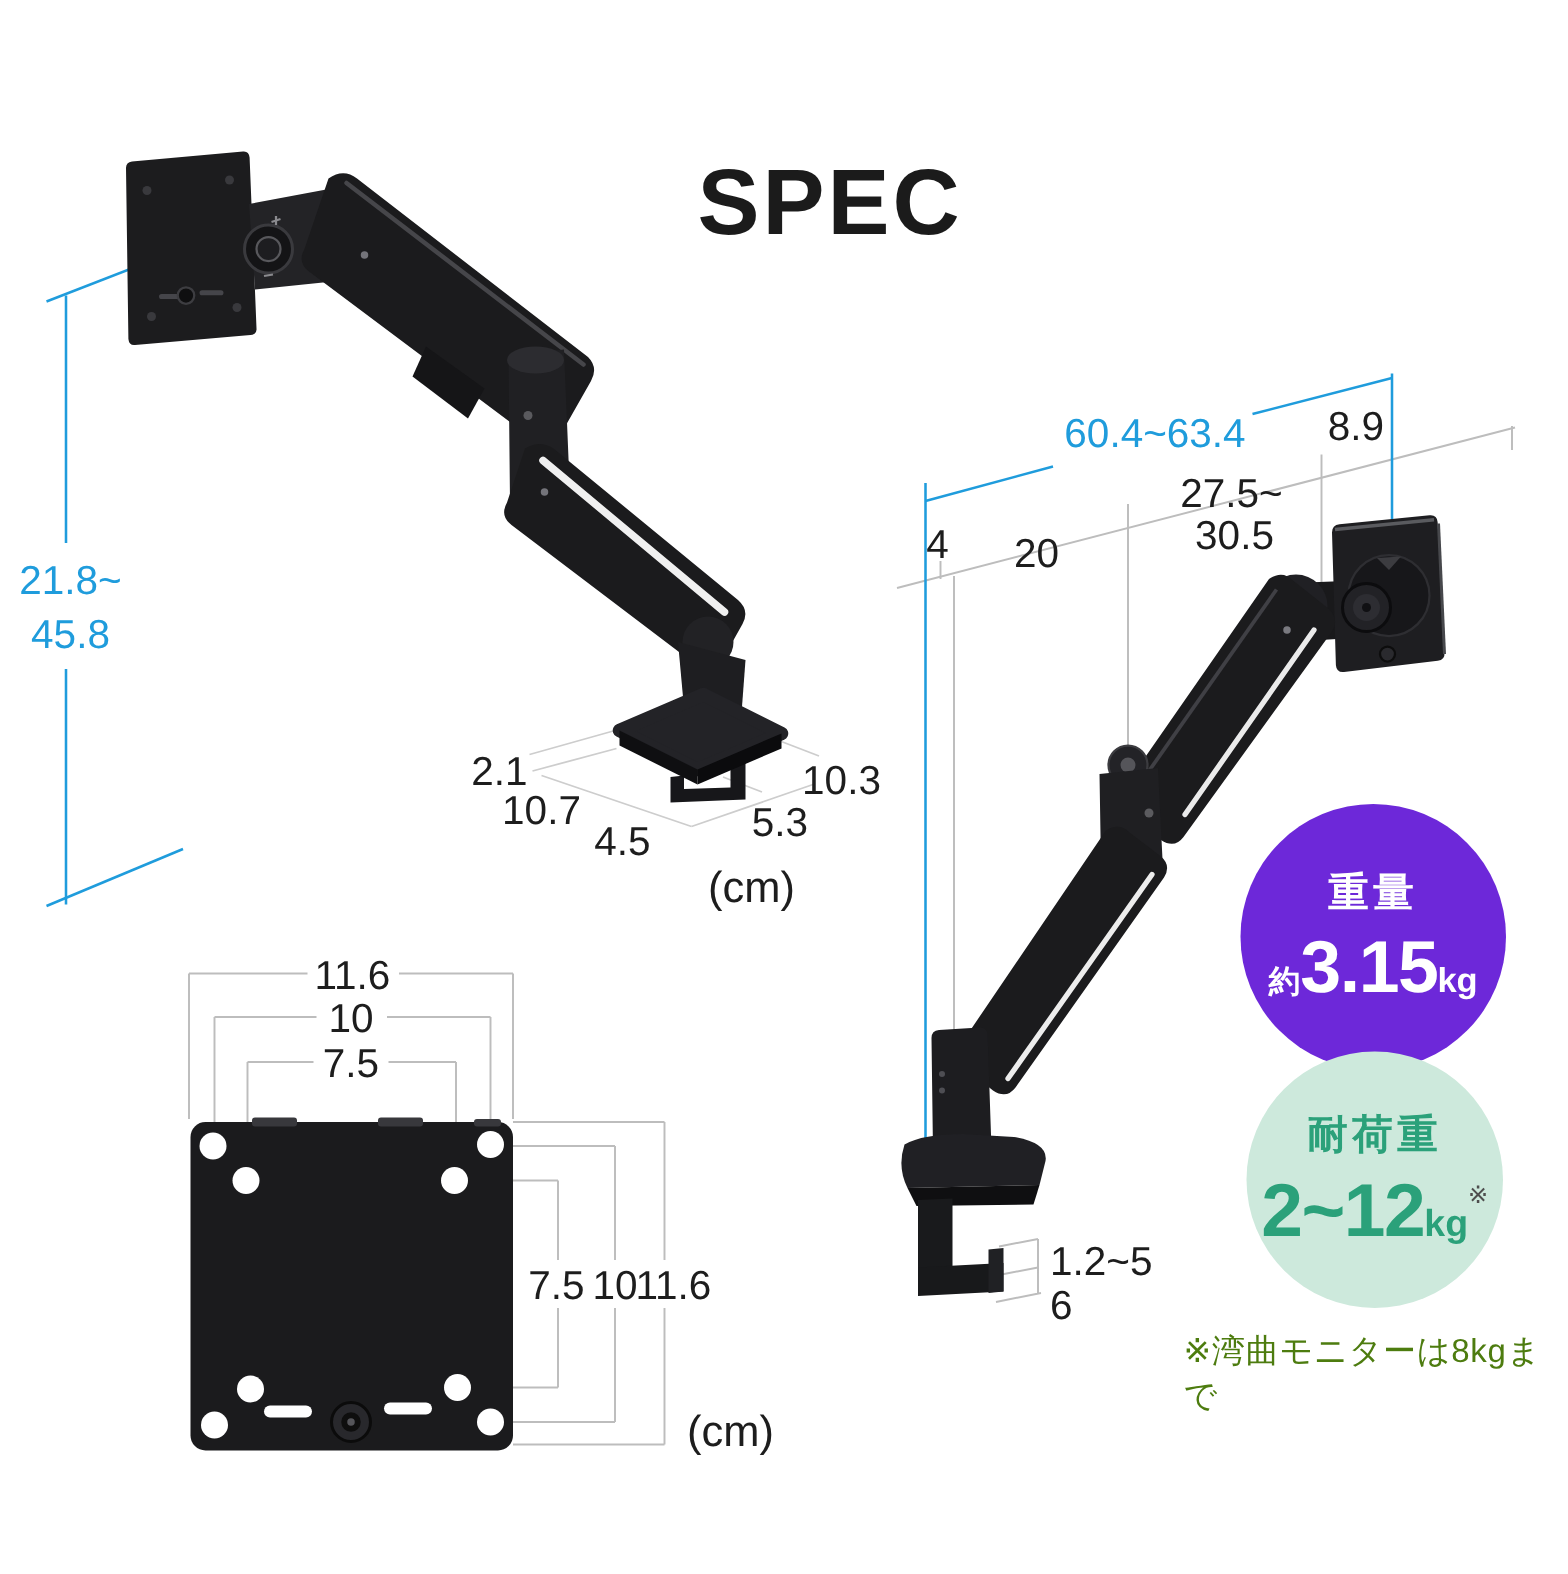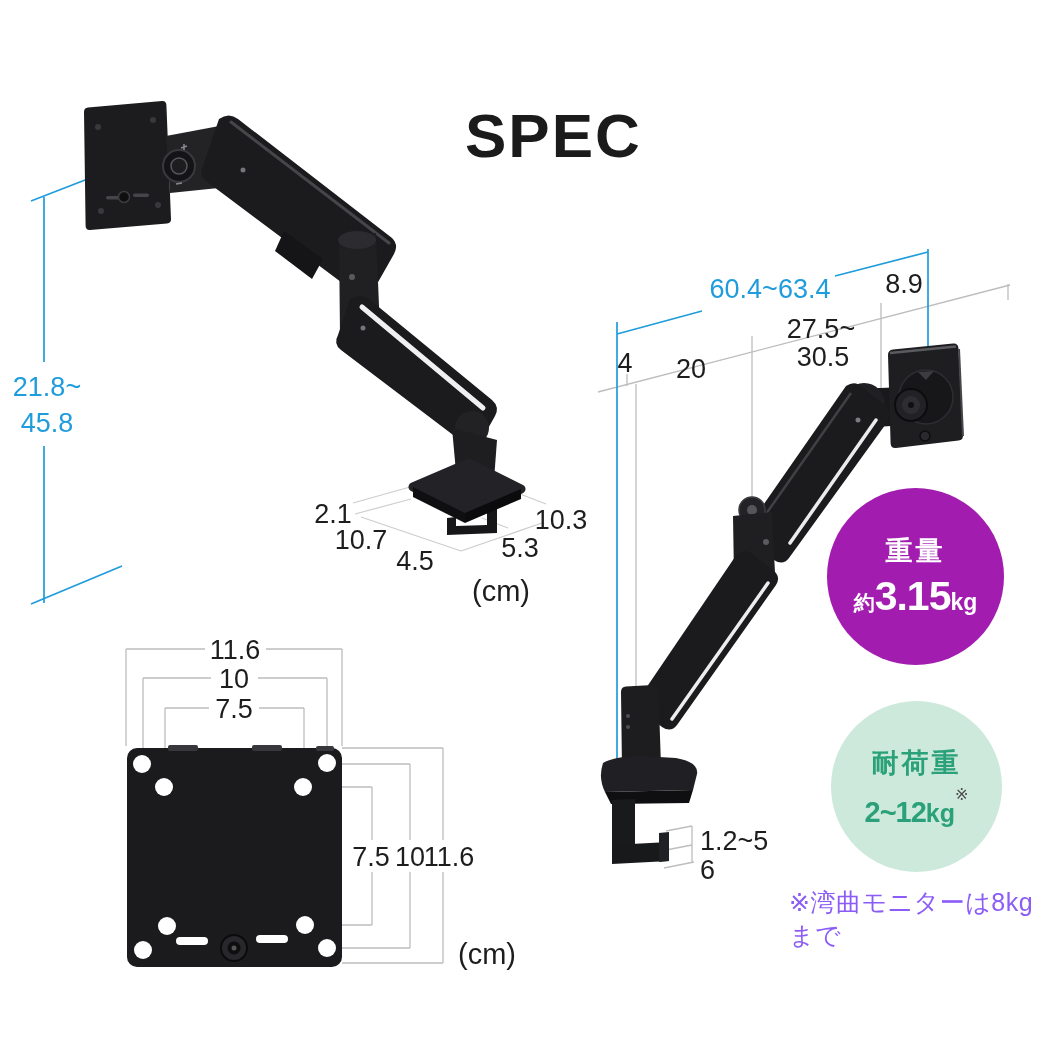--- a/index.html
+++ b/index.html
@@ -10,31 +10,31 @@
   svg{position:absolute;left:0;top:0;}
   svg text{font-family:"Liberation Sans","DejaVu Sans",sans-serif;fill:#1d1d1d;}
   .t27{font-size:27px;}
   .t29{font-size:29px;}
   .tblue{fill:#1F9CDC;}
   .dimline{stroke:#bdbdbd;stroke-width:1.3px;fill:none;}
   .dimlite{stroke:#cdcdcd;stroke-width:1.2px;fill:none;}
   .blueline{stroke:#1F9CDC;stroke-width:1.7px;fill:none;}
   .badge{position:absolute;border-radius:50%;display:flex;flex-direction:column;
          align-items:center;justify-content:center;text-align:center;}
-  .badge-weight{left:827px;top:488px;width:177px;height:177px;background:#a21caf;color:#fff;}
+  .badge-weight{left:827px;top:536px;width:177px;height:177px;background:#6d28d9;color:#fff;}
   .badge-load{left:831px;top:701px;width:171px;height:171px;background:#CDE9DC;color:#2BA17A;text-align:center;}
   .badge .line1{font-size:27px;font-weight:bold;letter-spacing:3px;}
   .badge .line2{margin-top:4px;white-space:nowrap;}
   .w-prefix{font-size:21px;font-weight:bold;}
-  .w-value{font-size:41px;font-weight:bold;letter-spacing:-1px;}
+  .w-value{font-size:49px;font-weight:bold;letter-spacing:-1px;}
   .w-unit{font-size:23px;font-weight:bold;}
-  .l-value{font-size:29px;font-weight:bold;letter-spacing:-1px;}
+  .l-value{font-size:50px;font-weight:bold;letter-spacing:-1px;}
   .l-unit{font-size:25px;font-weight:bold;}
   .l-mark{font-size:16px;color:#4e4e4e;vertical-align:22px;font-weight:normal;}
-  .note{position:absolute;left:789px;top:886px;font-size:25px;color:#8b5cf6;letter-spacing:0.5px;}
+  .note{position:absolute;left:789px;top:886px;font-size:22px;color:#4d7c0f;letter-spacing:0.5px;}
 </style>
 </head>
 <body>
 
 <div class="canvas">
 
   <div class="title">SPEC</div>
 
   <svg width="1045" height="1049" viewBox="0 0 1045 1049">
 

